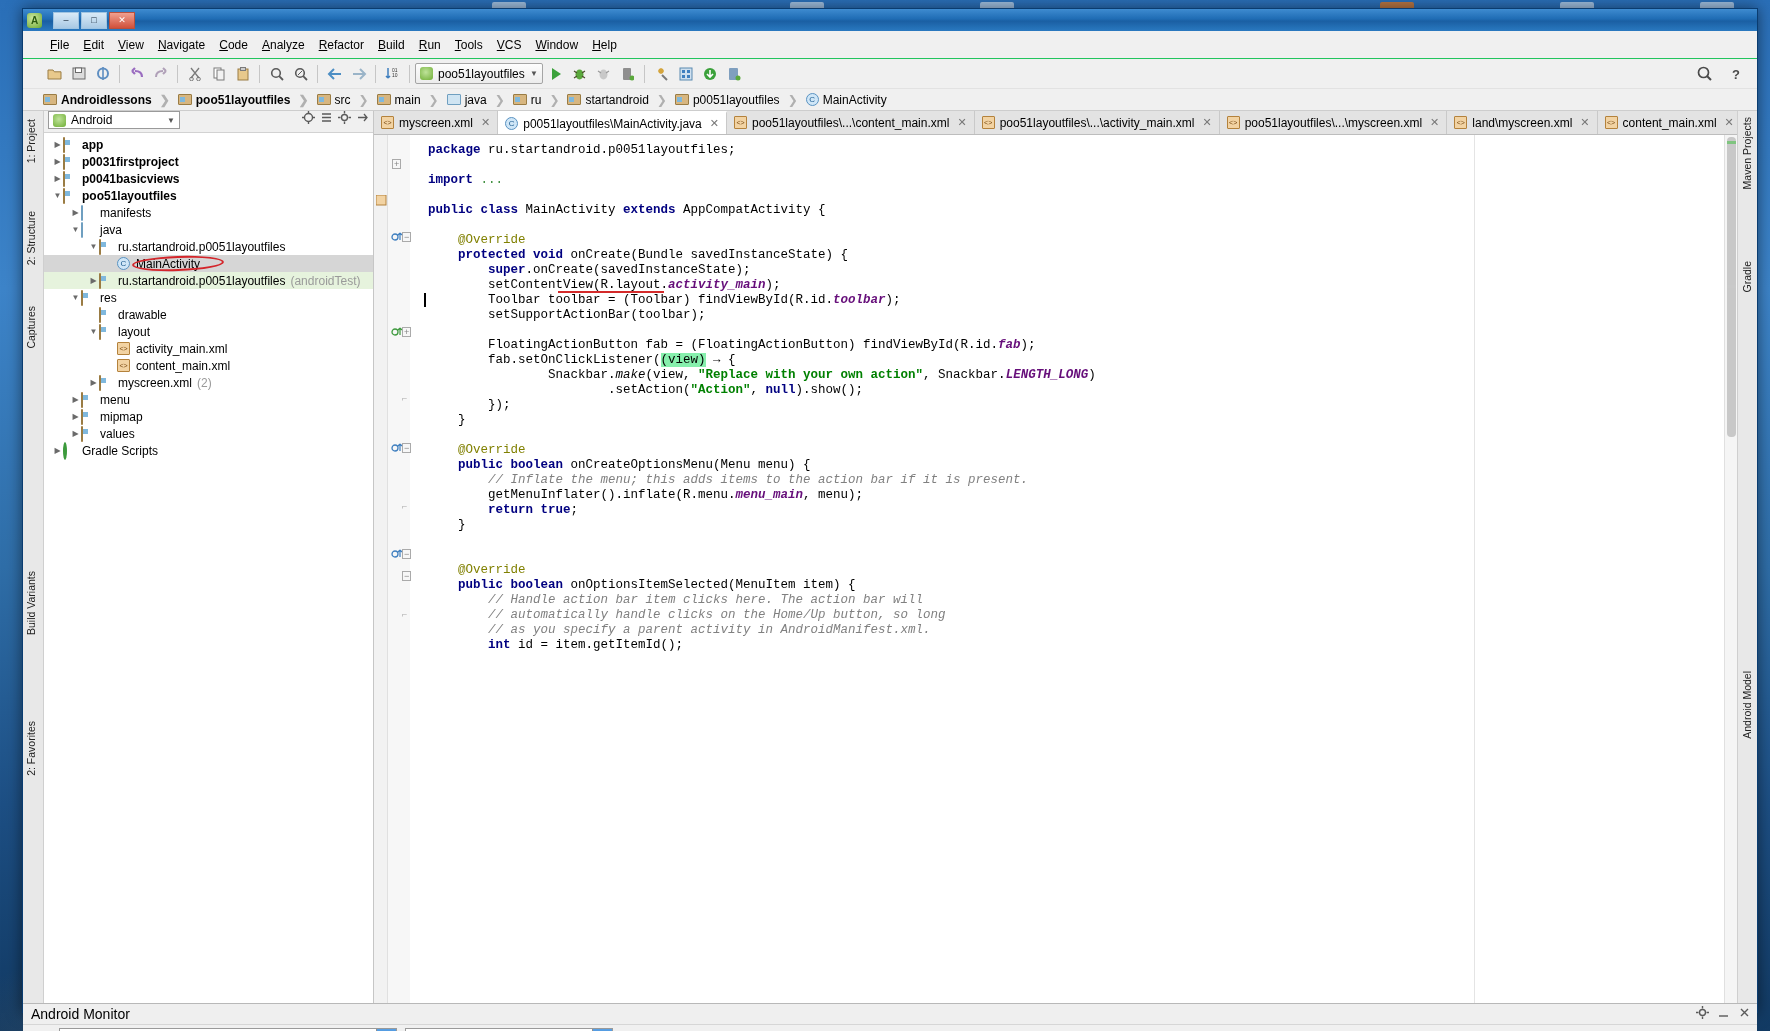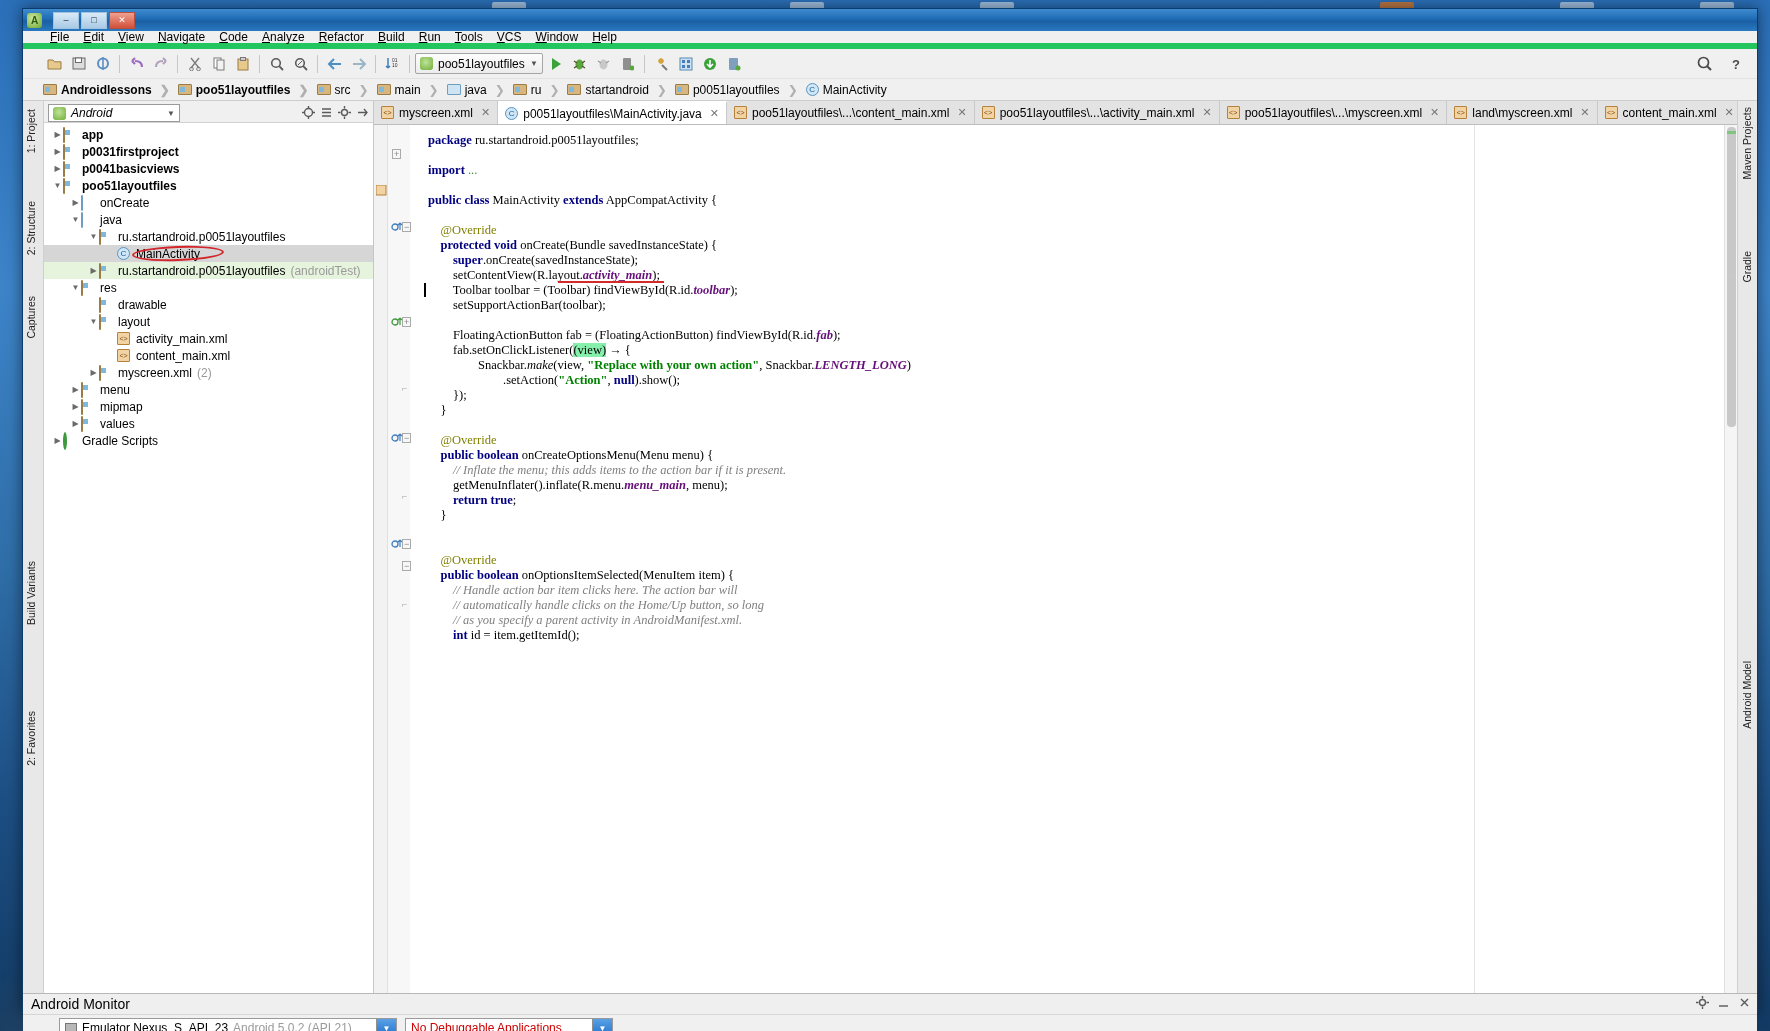--- a/index.html
+++ b/index.html
@@ -22,21 +22,21 @@
     display:flex;align-items:center;padding:0 2px 0 4px;position:relative;}
   #titlebar .tb-icon{width:15px;height:15px;border-radius:3px;background:radial-gradient(circle at 40% 35%,#cfe8a0,#6aa832);
     display:flex;align-items:center;justify-content:center;font-size:10px;color:#2c5a10;font-weight:bold;margin-right:5px;}
   #titlebar .tb-title{color:#fff;font-size:11.5px;white-space:nowrap;overflow:hidden;text-shadow:0 1px 1px rgba(0,0,0,.6);flex:1;}
   #titlebar .tb-btns{display:flex;gap:2px;margin-left:6px;}
   #titlebar .tb-btn{width:26px;height:17px;border:1px solid #9fc4e2;background:linear-gradient(180deg,#d9eaf7,#a9c9e4);
     display:flex;align-items:center;justify-content:center;font-size:9px;color:#123;}
   #titlebar .tb-btn.close{background:linear-gradient(180deg,#f0a090,#d0503a);border-color:#b8503d;color:#fff;}
 
   
-  #menubar{height:18px;background:#f0f0f0;border-bottom:6px solid #22c55e;display:flex;align-items:center;padding-left:20px;}
+  #menubar{height:28px;background:#f0f0f0;border-bottom:1px solid #22c55e;display:flex;align-items:center;padding-left:20px;}
   #menubar .mi{padding:1px 7px;font-size:12px;color:#000;}
   #menubar .mi u{text-decoration:underline;}
 
   
   #toolbar{height:30px;background:#f0f0f0;display:flex;align-items:center;padding-left:20px;gap:1px;border-bottom:1px solid #e2e2e2;position:relative;}
   .tbtn{width:23px;height:23px;display:flex;align-items:center;justify-content:center;border:1px solid transparent;border-radius:2px;}
   .tsep{width:1px;height:18px;background:#c6c6c6;margin:0 4px;}
   .runcfg{display:flex;align-items:center;height:21px;border:1px solid #a5a5a5;background:linear-gradient(180deg,#fdfdfd,#ececec);
     border-radius:2px;padding:0 4px;gap:5px;min-width:128px;}
   .runcfg .lbl{font-size:12px;}
@@ -51,21 +51,21 @@
 
   
   #body{display:flex;height:calc(100% - 22px - 19px - 30px - 22px - 18px);}
 
   
   .rail{width:21px;background:#e8e8e8;border-right:1px solid #cfcfcf;position:relative;}
   .railtxt{position:absolute;left:2px;writing-mode:vertical-rl;transform:rotate(180deg);font-size:10.5px;white-space:nowrap;color:#222;}
 
   
   #project{width:330px;background:#fff;border-right:1px solid #c6c6c6;display:flex;flex-direction:column;}
-  #projhead{height:22px;background:#f0f0f0;border-bottom:1px solid #d2d2d2;display:flex;align-items:flex-end;padding:0 4px;gap:4px;font-style:italic;}
+  #projhead{height:22px;background:#f0f0f0;border-bottom:1px solid #d2d2d2;display:flex;align-items:flex-start;padding:0 4px;gap:4px;}
   .pcombo{display:flex;align-items:center;gap:5px;height:18px;border:1px solid #9a9a9a;background:#fff;padding:0 4px;width:132px;}
   .pcombo .caret{margin-left:auto;font-size:8px;color:#555;}
   #projhead .ptools{margin-left:auto;display:flex;gap:5px;align-items:center;}
   #tree{flex:1;overflow:hidden;padding-top:3px;font-size:12px;}
   .trow{height:17px;display:flex;align-items:center;white-space:nowrap;position:relative;}
   .trow .arrow{width:11px;text-align:center;font-size:8px;color:#6a6a6a;}
   .trow .ico{width:15px;height:13px;margin-right:4px;display:inline-block;}
   .trow .tlbl{font-size:12px;}
   .trow.bold .tlbl{font-weight:bold;}
   .trow .muted{color:#9a9a9a;}
@@ -78,21 +78,21 @@
   #tabs{height:24px;background:#e9e9e9;display:flex;align-items:stretch;border-bottom:1px solid #bdbdbd;overflow:hidden;}
   .etab{display:flex;align-items:center;gap:5px;padding:0 7px;border-right:1px solid #c9c9c9;font-size:12px;white-space:nowrap;
     background:#e3e3e3;}
   .etab.active{background:#fff;border-top:2px solid #fff;}
   .etab .x{color:#777;font-size:11px;margin-left:3px;}
 
   
   #codewrap{flex:1;display:flex;background:#fff;min-height:0;position:relative;}
   .gutter{width:14px;background:#f2f2f2;border-right:1px solid #e0e0e0;position:relative;}
   .gutter2{width:22px;background:#f7f7f7;position:relative;}
-  #code{flex:1;position:relative;font-family:Liberation Serif, serif;font-size:12.5px;line-height:15px;
+  #code{flex:1;position:relative;font-family:Liberation Mono, monospace;font-size:12.5px;line-height:15px;
     padding:8px 0 0 18px;overflow:hidden;color:#000;white-space:pre;}
   #code .ln{height:15px;}
   .k{color:#000080;font-weight:bold;}
   .ann{color:#808000;}
   .str{color:#008000;font-weight:bold;}
   .cmt{color:#808080;font-style:italic;}
   .fld{color:#660e7a;font-weight:bold;font-style:italic;}
   .param{color:#000;background:#86efac;}
   .hl-line{position:absolute;left:0;right:0;height:15px;background:#fdf6dd;}
   .caret-bar{position:absolute;width:2px;height:14px;background:#000;}
@@ -430,21 +430,21 @@
           <div class="trow bold">
             <span style="display:inline-block;width:8px"></span>
             <span class="arrow">▼</span>
             <span class="ico"><span class="fldr"></span></span>
             <span class="tlbl">poo51layoutfiles</span>
           </div>
           <div class="trow">
             <span style="display:inline-block;width:26px"></span>
             <span class="arrow">▶</span>
             <span class="ico"><span class="fldr blue"></span></span>
-            <span class="tlbl">onCreate</span>
+            <span class="tlbl">manifests</span>
           </div>
           <div class="trow">
             <span style="display:inline-block;width:26px"></span>
             <span class="arrow">▼</span>
             <span class="ico"><span class="fldr blue"></span></span>
             <span class="tlbl">java</span>
           </div>
           <div class="trow">
             <span style="display:inline-block;width:44px"></span>
             <span class="arrow">▼</span>

